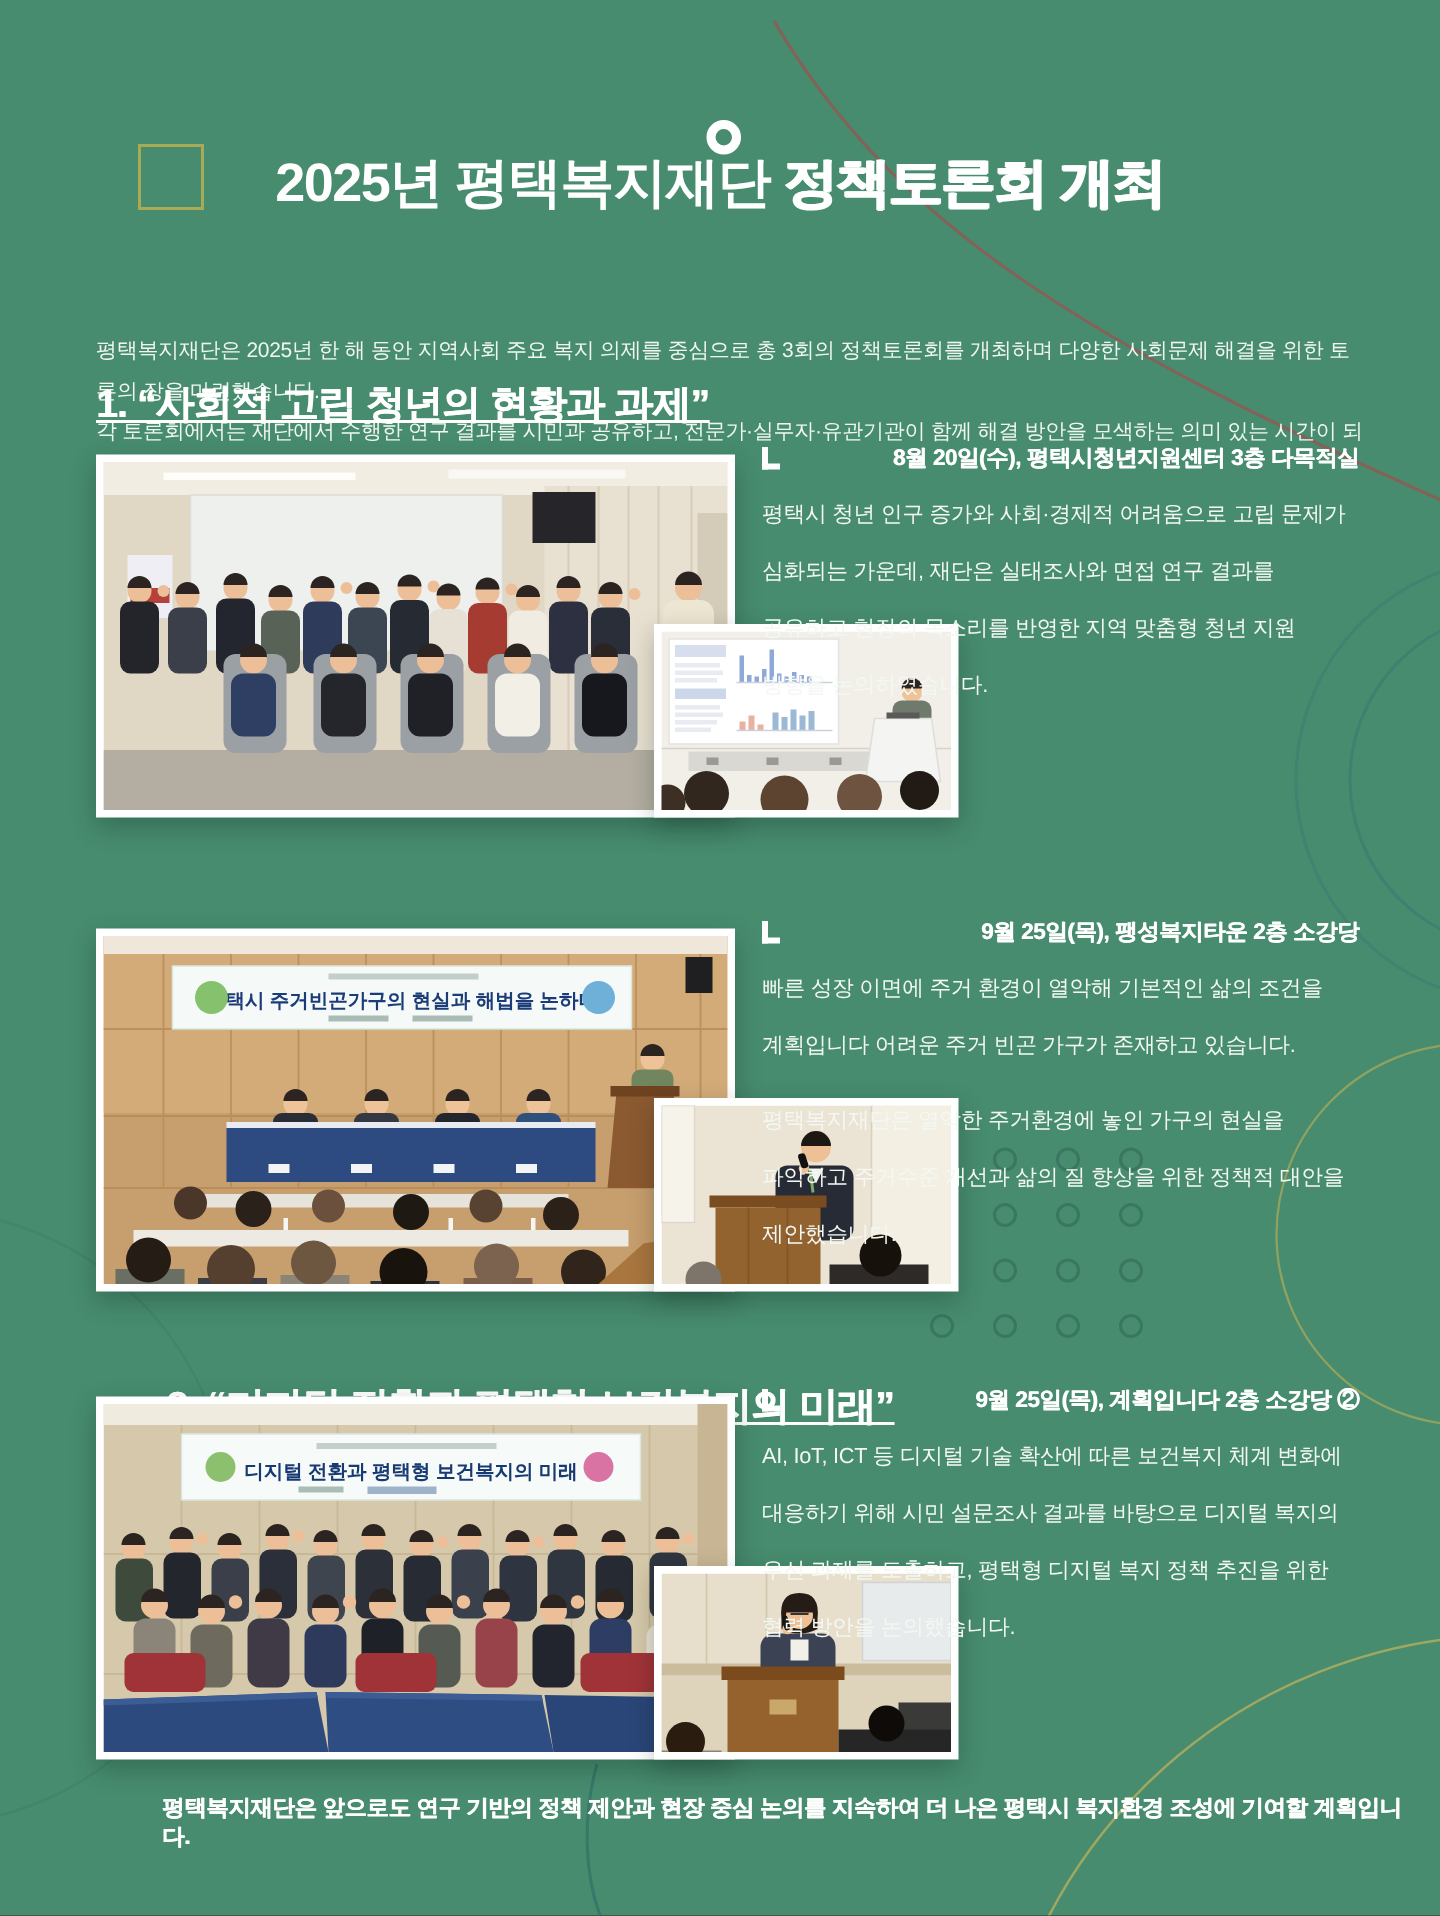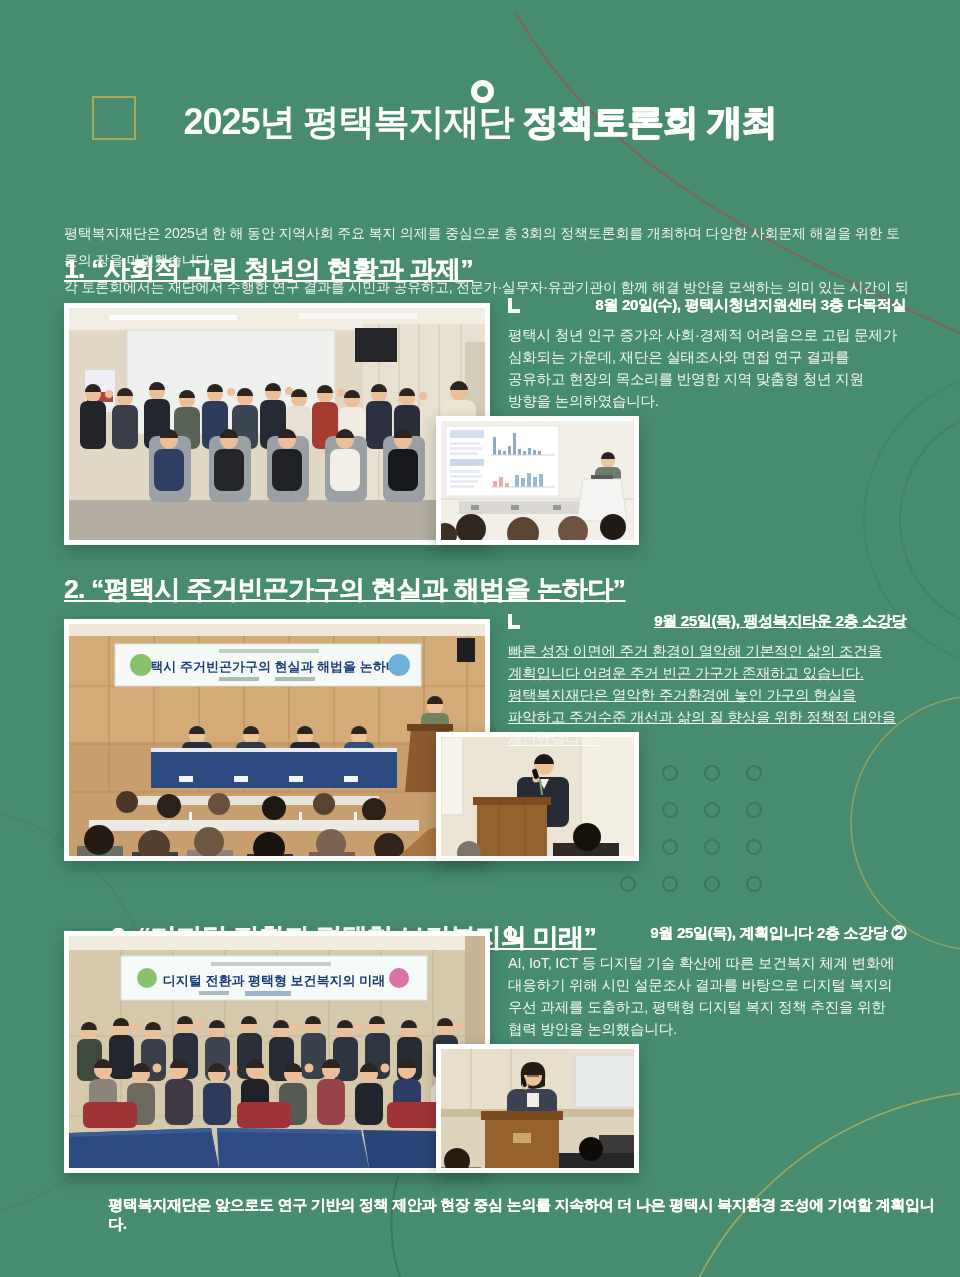--- a/index.html
+++ b/index.html
@@ -29,26 +29,26 @@
   .photo svg { display:block; }
   #p1-main { left:64px; top:303px; }
   #p1-small { left:436px; top:416px; }
   #p2-main { left:64px; top:619px; }
   #p2-small { left:436px; top:732px; }
   #p3-main { left:64px; top:931px; }
   #p3-small { left:436px; top:1044px; }
 
   .col { position:absolute; left:508px; width:398px; color:#ffffff; }
   #col1 { top:296px; }
-  #col2 { top:612px;text-decoration:underline; }
+  #col2 { top:612px; }
   #col3 { top:924px; }
   .date-line { display:flex; align-items:center; gap:8px; font-size:15px; font-weight:800; letter-spacing:-0.3px; text-shadow:0.4px 0 0;justify-content:space-between; }
   .flag-icon { display:inline-block; width:8px; height:11px; border-left:4.5px solid #ffffff; border-bottom:4.5px solid #ffffff; }
-  .col p { margin:9px 0 0 0; font-size:14.5px; line-height:22px; letter-spacing:-0.2px; color:#f3f8f3; word-break:keep-all; }
-  .col p + p { margin-top:0; }
+  .col p { margin:9px 0 0 0; font-size:14.5px; line-height:38px; letter-spacing:-0.2px; color:#f3f8f3; word-break:keep-all; }
+  .col p + p { margin-top:12px; }
 
   .footer { position:absolute; left:64px; top:1196px; width:840px; color:#ffffff; font-size:15px; font-weight:800; letter-spacing:-0.3px; text-shadow:0.4px 0 0;margin-left:44px; }
 </style>
 </head>
 <body>
 
 <div class="canvas">
 
   <svg class="decor" viewBox="0 0 960 1277" aria-hidden="true">
     <path d="M516,14 C596,150 724,228 962,334" stroke="#8d5c55" stroke-width="2" fill="none" opacity="0.9"></path>
@@ -278,21 +278,20 @@
     </div>
 
     <div class="col" id="col1">
       <div class="date-line">
         <span class="flag-icon"></span>
         <span>8월 20일(수), 평택시청년지원센터 3층 다목적실</span>
       </div>
       <p>평택시 청년 인구 증가와 사회·경제적 어려움으로 고립 문제가 심화되는 가운데, 재단은 실태조사와 면접 연구 결과를 공유하고 현장의 목소리를 반영한 지역 맞춤형 청년 지원 방향을 논의하였습니다.</p>
     </div>
 
-    <div class="sec-heading" id="s2-heading">2. “평택시 주거빈곤가구의 현실과 해법을 논하다”</div>
 
     <div class="photo" id="p2-main">
       <svg width="416" height="232" viewBox="0 0 416 232">
         <rect width="416" height="232" fill="#c79f6e"></rect>
         <rect width="416" height="118" fill="#d2ab79"></rect>
         <rect width="416" height="12" fill="#efe8da"></rect>
         <g stroke="#b78a55" stroke-width="1.2" opacity="0.8">
           <path d="M40,12V168M85,12V168M130,12V168M175,12V168M220,12V168M265,12V168M310,12V168M355,12V168M398,12V168"></path>
           <path d="M0,62H416M0,120H416M0,168H416"></path>
         </g>

